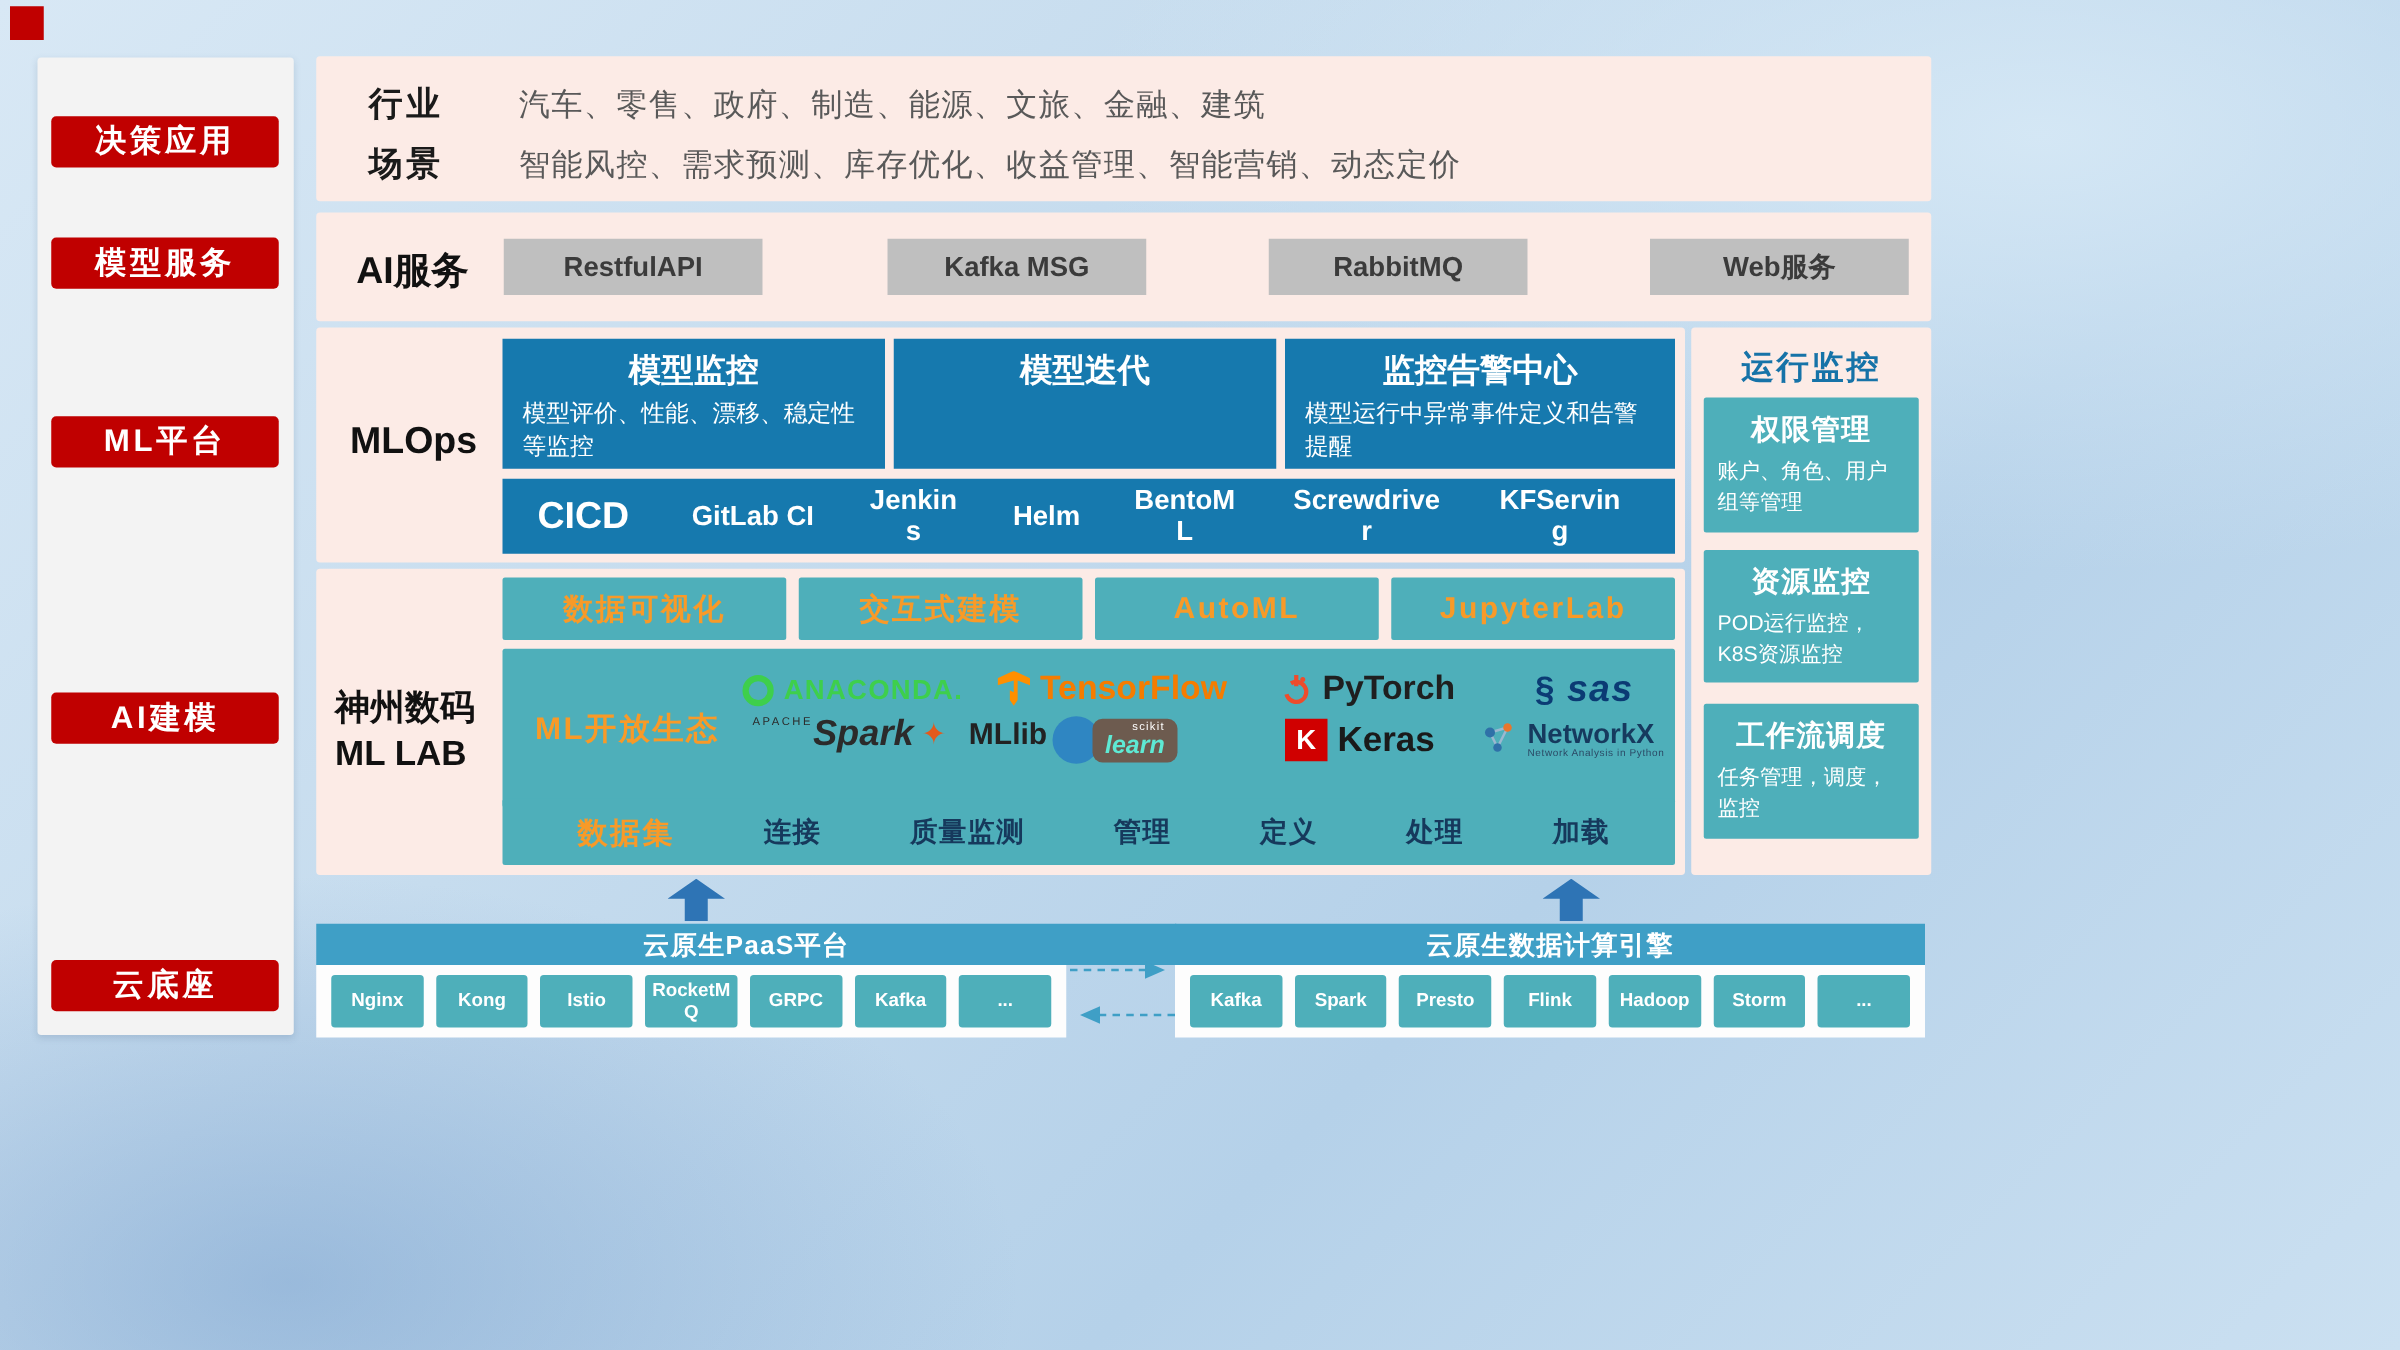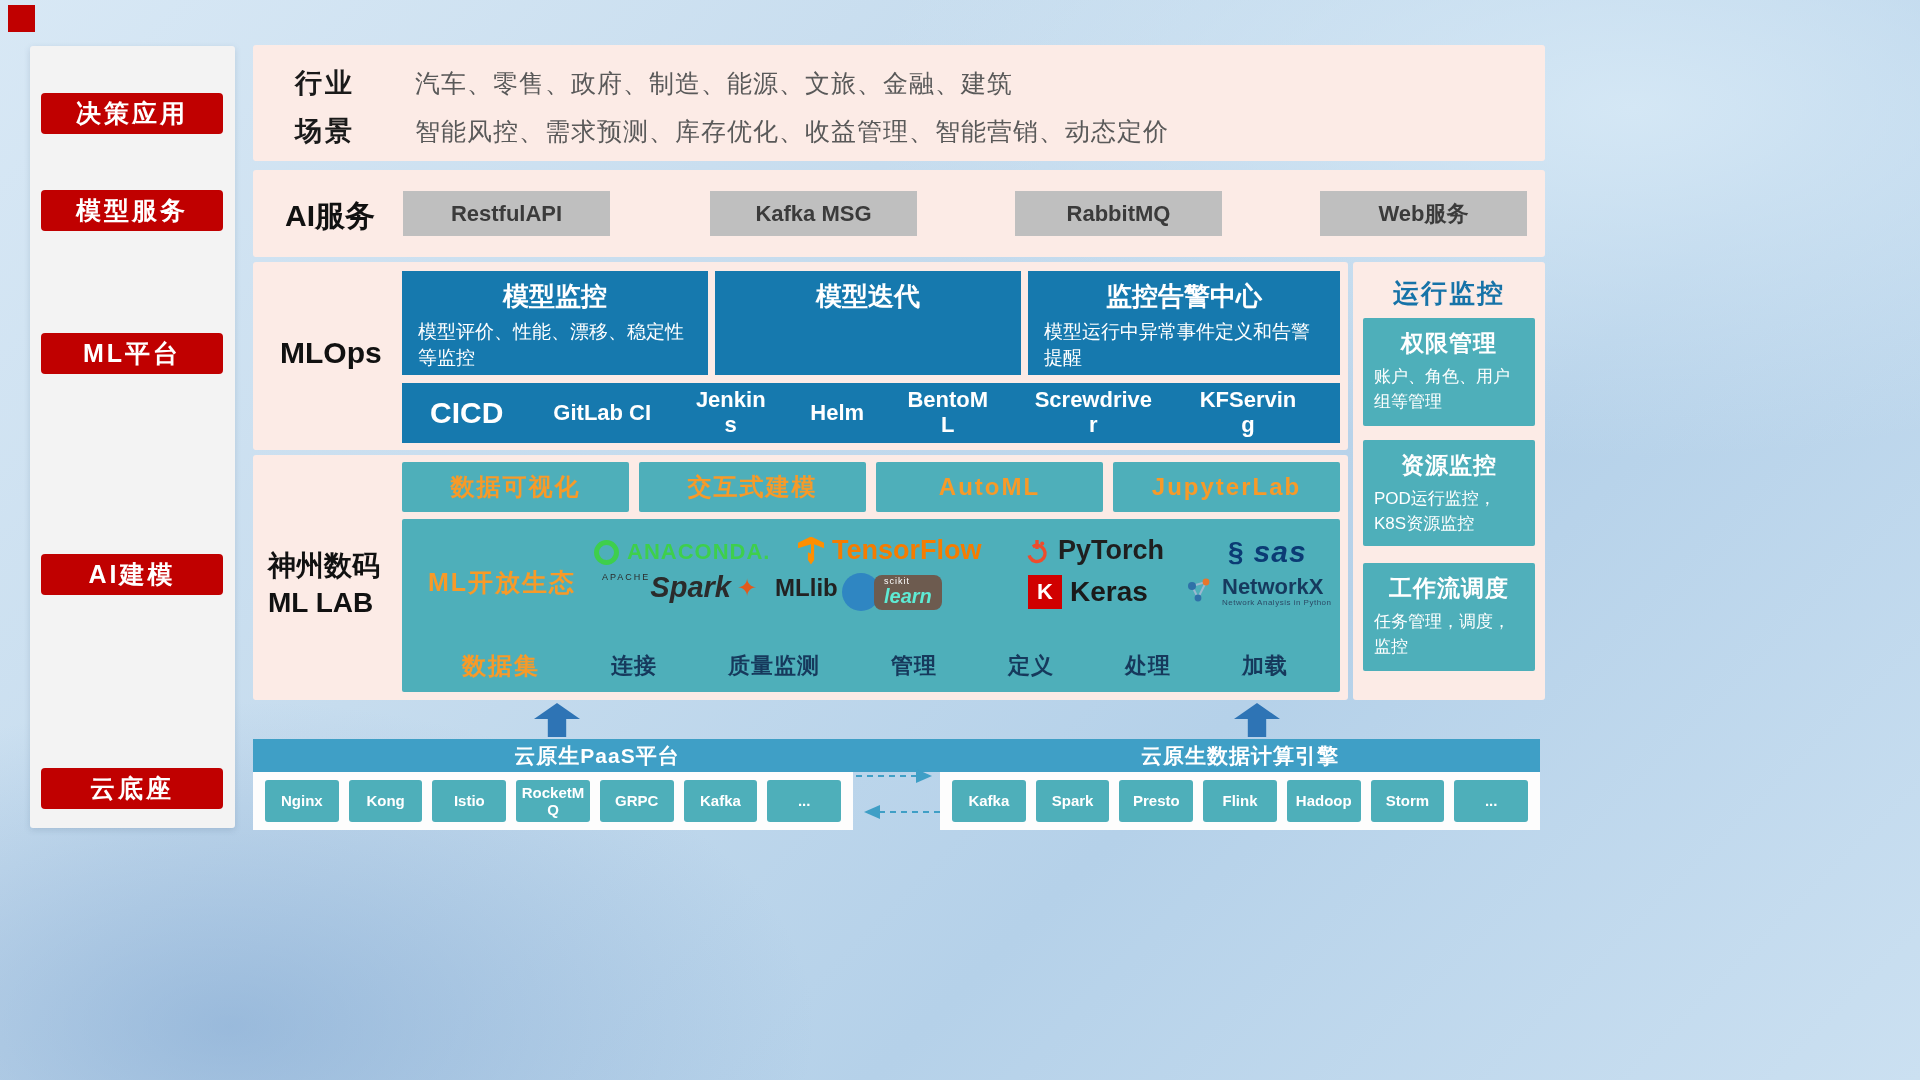--- a/index.html
+++ b/index.html
@@ -63,21 +63,21 @@
   .tf-text { font-size:27px; font-weight:bold; color:#f57c00; }
   .pt-text { font-size:27px; font-weight:600; color:#1f1f1f; }
   .sas-text { font-size:30px; font-weight:bold; font-style:italic; color:#0b3b74; letter-spacing:1px; }
   .sas-swirl { font-size:28px; font-weight:bold; color:#0b3b74; margin-right:2px; }
   .spark-stack { display:flex; flex-direction:row; line-height:1; }
   .spark-top { font-size:9px; letter-spacing:2px; color:#2b2b2b; margin-left:4px; }
   .spark-main { font-size:29px; font-weight:bold; font-style:italic; color:#2b2b2b; }
   .spark-star { color:#e25a1c; font-size:24px; margin-left:-2px; }
   .mllib-text { font-size:24px; font-weight:bold; color:#222; margin-left:10px; align-self:flex-end; }
   .skl-circle { width:38px; height:38px; border-radius:50%; background:#2f86c2; }
-  .skl-tag { background:#6d5b4f; border-radius:8px; padding:2px 10px 4px; line-height:1; text-align:left; margin-left:-14px; }
+  .skl-tag { background:#6d5b4f; border-radius:8px; padding:2px 10px 4px; line-height:1; text-align:right; margin-left:-14px; }
   .skl-top { font-size:9px; color:#fff; letter-spacing:1px; }
   .skl-main { font-size:20px; font-style:italic; font-weight:bold; color:#5eead4; }
   .keras-sq { width:34px; height:34px; background:#d00000; color:#fff; font-size:22px; font-weight:bold;
     display:flex; align-items:center; justify-content:center; }
   .keras-text { font-size:28px; font-weight:bold; color:#1a1a1a; }
   .nx-stack { display:flex; flex-direction:column; line-height:1.1; }
   .nx-main { font-size:22px; font-weight:bold; color:#163a5e; }
   .nx-sub { font-size:8px; color:#2b4a66; letter-spacing:.5px; }
 
   .dataset-bar { position:absolute; left:149px; top:184px; width:938px; height:53px; border-radius:2px;

